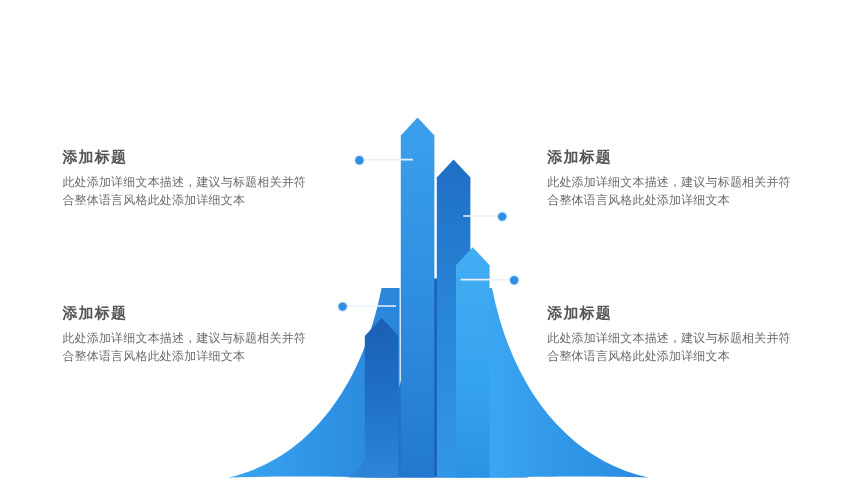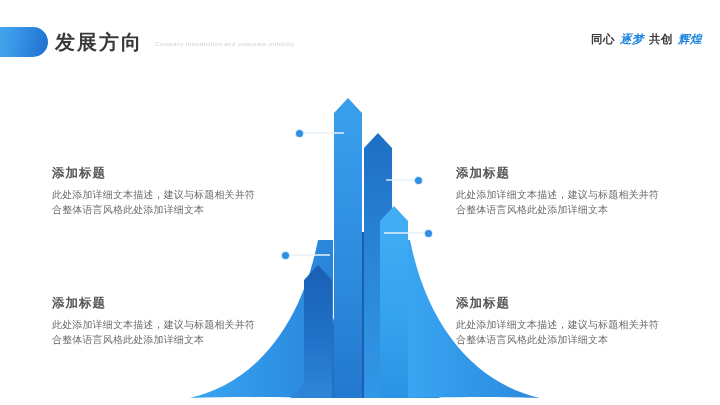--- a/index.html
+++ b/index.html
@@ -30,21 +30,21 @@
   }
   .head-right{
     position:absolute;right:18px;top:30px;
     font-size:11.5px;font-weight:bold;color:#3a3a3a;
     white-space:nowrap;line-height:18px;letter-spacing:.5px;
   }
   .head-right .hl{color:#1e86e0;font-style:italic;}
   .head-right .sp{display:inline-block;width:5px;}
 
   
-  .tb{position:absolute;width:250px;margin-top:42px;}
+  .tb{position:absolute;width:250px;}
   .tb .t-title{
     font-size:12.5px;font-weight:bold;color:#555;
     letter-spacing:1px;margin:0 0 7px 0;line-height:14px;
   }
   .tb .t-body{
     font-size:10px;color:#6a6a6a;line-height:15px;letter-spacing:.15px;
   }
   .tb.tl{left:52px;top:124px;}
   .tb.tr{left:456px;top:124px;}
   .tb.bl{left:52px;top:254px;}
@@ -53,28 +53,20 @@
   
   .graphic{position:absolute;left:0;top:0;width:720px;height:405px;}
   .dot{position:absolute;width:7px;height:7px;border-radius:50%;
        background:#2f8fe4;box-shadow:0 0 0 1px rgba(47,143,228,.18);}
 </style>
 </head>
 <body>
 
 <div class="slide">
 
-  <div class="header">
-    <div class="head-pill"></div>
-    <div class="head-title">发展方向</div>
-    <div class="head-sub">Company introduction and corporate publicity</div>
-    <div class="head-right">
-      <span>同心</span><span class="sp"></span><span class="hl">逐梦</span><span class="sp"></span><span>共创</span><span class="sp"></span><span class="hl">辉煌</span>
-    </div>
-  </div>
 
   <svg class="graphic" viewBox="0 0 720 405">
     <defs>
 
       <linearGradient id="gA1" x1="0" y1="0" x2="0" y2="1">
         <stop offset="0%" stop-color="#1a5fb4"></stop>
         <stop offset="55%" stop-color="#1f72c8"></stop>
         <stop offset="100%" stop-color="#2f86d8"></stop>
       </linearGradient>
 

